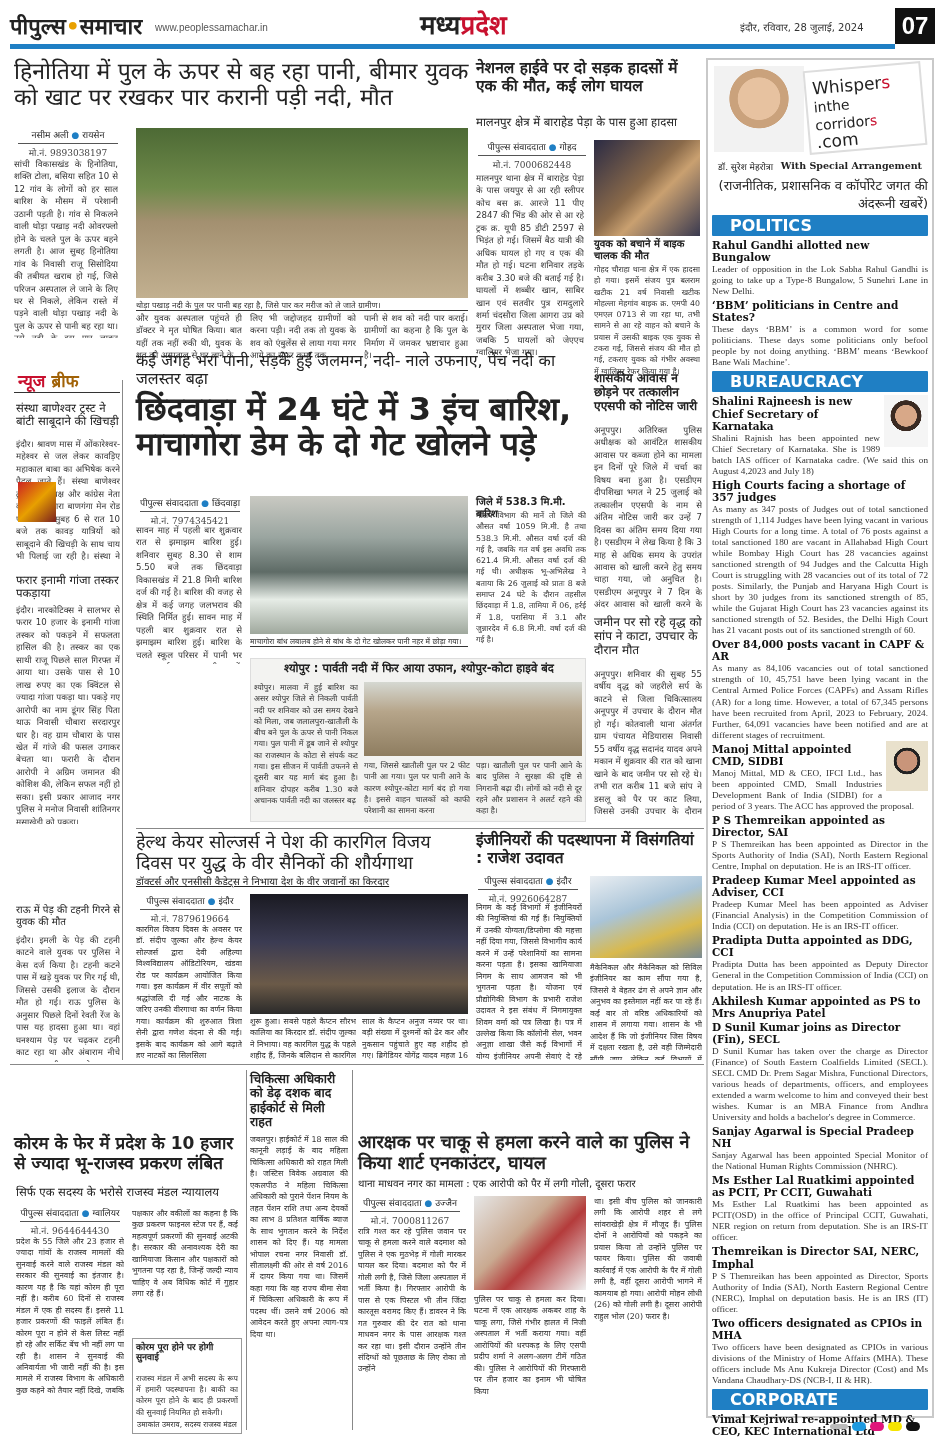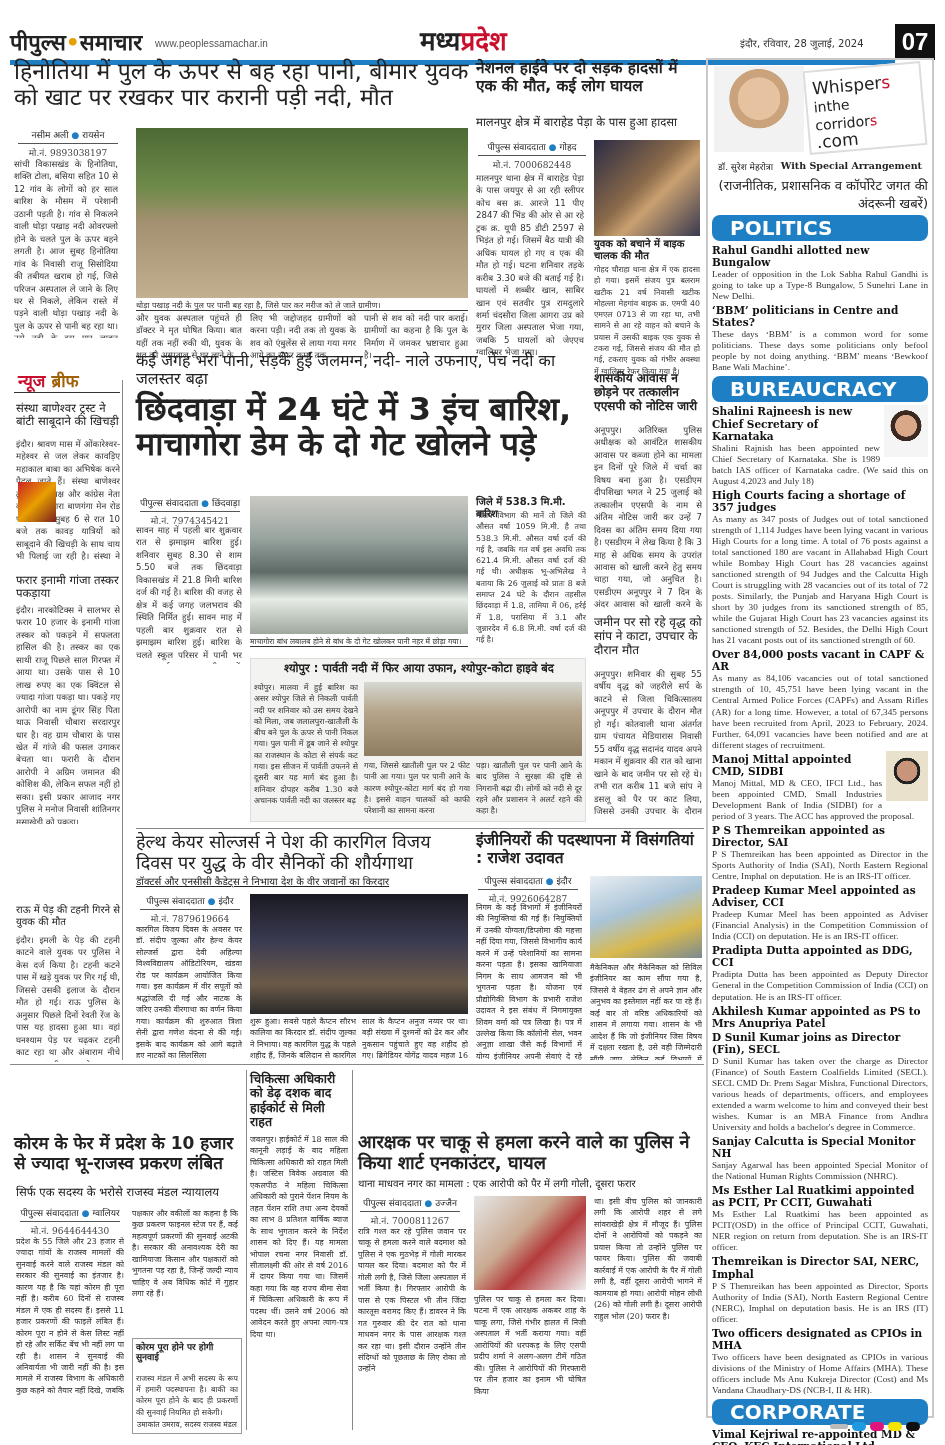--- a/index.html
+++ b/index.html
@@ -1,38 +1,38 @@
 <!DOCTYPE html>
 <html><head>
 <meta charset="utf-8">
 <style>
 *{box-sizing:border-box;margin:0;padding:0}
 body{width:945px;height:1445px;background:#fff;font-family:"DejaVu Serif",serif;color:#222;overflow:hidden;position:relative}
 .abs{position:absolute}
-.hdr{left:0;top:16px;width:945px;height:40px}
+.hdr{left:0;top:0;width:945px;height:40px}
 .logo{left:10px;top:10px;font-family:"DejaVu Sans",sans-serif;font-size:22px;font-weight:bold;color:#222}
 .logo .dot{color:#e8a000}
 .url{left:155px;top:22px;font-family:"Liberation Sans",sans-serif;font-size:10px;color:#555}
 .mp{left:420px;top:6px;font-family:Liberation Mono, monospace;font-size:26px;font-weight:bold;color:#222}
 .mp span{color:#c8102e}
 .dateline{left:740px;top:20px;font-family:"DejaVu Sans",sans-serif;font-size:10px;color:#333}
 .pgno{left:895px;top:8px;width:40px;height:36px;background:#111;color:#fff;font-family:"Liberation Sans",sans-serif;font-weight:bold;font-size:24px;text-align:center;line-height:36px}
 .rule{left:10px;top:44px;width:885px;height:5px;background:#1f7fc4}
 .h-big{font-family:"DejaVu Sans",sans-serif;color:#222;line-height:1.15}
 .txt{font-family:"DejaVu Sans",sans-serif;font-size:8.6px;line-height:1.45;color:#333;text-align:justify;overflow:hidden}
 .by{font-family:"DejaVu Sans",sans-serif;font-size:9px;text-align:center;border-bottom:1px solid #555;padding-bottom:2px}
 .by .b{color:#1f7fc4}
 .mob{font-family:"DejaVu Serif",serif;font-size:9px;text-align:center;color:#444;padding-top:2px}
 .photo{background:#6b7a55;overflow:hidden}
 .cap{font-family:"DejaVu Sans",sans-serif;font-size:8px;color:#333;border-bottom:1px solid #333}
 .vline{width:1px;background:#888}
 .hline{height:1px;background:#888}
 
 .rc{left:706px;top:58px;width:228px;height:1360px;border:2px solid #c9c9c9;padding:4px}
-.rc .tag{background:#1f7fc4;color:#fff;font-family:"DejaVu Sans",sans-serif;font-weight:bold;font-size:20px;padding:1px 0 1px 18px;border-radius:8px;margin:3px 0}
+.rc .tag{background:#1f7fc4;color:#fff;font-family:"DejaVu Sans",sans-serif;font-weight:bold;font-size:16px;padding:1px 0 1px 18px;border-radius:1px;margin:3px 0}
 .rc h4{font-family:"DejaVu Serif",serif;font-weight:bold;font-size:10.5px;line-height:1.15;color:#111;margin-top:2px}
 .rc p{font-family:"Liberation Serif",serif;font-size:9.2px;line-height:1.2;color:#333;text-align:justify;margin-top:1px}
 .wh{height:96px;position:relative}
 .whbox{position:absolute;right:4px;top:2px;width:118px;height:84px;border:2px solid #ddd;background:#fff;font-family:"DejaVu Sans",sans-serif;font-size:17px;line-height:1.05;padding:8px 6px;color:#222;transform:rotate(-5deg)}
 .whbox .r{color:#c8102e}
 .face{position:absolute;left:2px;top:2px;width:90px;height:86px;background:radial-gradient(circle at 50% 38%,#e7c2a0 0 30%,#caa27c 31% 42%,transparent 43%),linear-gradient(#f2f2f2,#f2f2f2)}
 .wname{font-family:"DejaVu Sans",sans-serif;font-size:9px}
 .wsa{font-family:"DejaVu Serif",serif;font-size:9.5px;font-weight:bold}
 .pic{float:right;width:44px;height:52px;margin-left:4px;background:radial-gradient(circle at 50% 40%,#d8a888 0 28%,#3a2a22 29% 40%,#f5f5f5 41%)}
 .pic2{float:right;width:42px;height:50px;margin-left:4px;background:radial-gradient(circle at 50% 40%,#c9957a 0 28%,#222 29% 36%,#e9e1cc 37%)}
@@ -196,21 +196,21 @@
   <p>Manoj Mittal, MD &amp; CEO, IFCI Ltd., has been appointed CMD, Small Industries Development Bank of India (SIDBI) for a period of 3 years. The ACC has approved the proposal.</p>
   <h4>P S Themreikan appointed as Director, SAI</h4>
   <p>P S Themreikan has been appointed as Director in the Sports Authority of India (SAI), North Eastern Regional Centre, Imphal on deputation. He is an IRS-IT officer.</p>
   <h4>Pradeep Kumar Meel appointed as Adviser, CCI</h4>
   <p>Pradeep Kumar Meel has been appointed as Adviser (Financial Analysis) in the Competition Commission of India (CCI) on deputation. He is an IRS-IT officer.</p>
   <h4>Pradipta Dutta appointed as DDG, CCI</h4>
   <p>Pradipta Dutta has been appointed as Deputy Director General in the Competition Commission of India (CCI) on deputation. He is an IRS-IT officer.</p>
   <h4>Akhilesh Kumar appointed as PS to Mrs Anupriya Patel</h4>
   <h4>D Sunil Kumar joins as Director (Fin), SECL</h4>
   <p>D Sunil Kumar has taken over the charge as Director (Finance) of South Eastern Coalfields Limited (SECL). SECL CMD Dr. Prem Sagar Mishra, Functional Directors, various heads of departments, officers, and employees extended a warm welcome to him and conveyed their best wishes. Kumar is an MBA Finance from Andhra University and holds a bachelor's degree in Commerce.</p>
-  <h4>Sanjay Calcutta is Special Monitor NH</h4>
+  <h4>Sanjay Agarwal is Special Pradeep NH</h4>
   <p>Sanjay Agarwal has been appointed Special Monitor of the National Human Rights Commission (NHRC).</p>
   <h4>Ms Esther Lal Ruatkimi appointed as PCIT, Pr CCIT, Guwahati</h4>
   <p>Ms Esther Lal Ruatkimi has been appointed as PCIT(OSD) in the office of Principal CCIT, Guwahati, NER region on return from deputation. She is an IRS-IT officer.</p>
   <h4>Themreikan is Director SAI, NERC, Imphal</h4>
   <p>P S Themreikan has been appointed as Director, Sports Authority of India (SAI), North Eastern Regional Centre (NERC), Imphal on deputation basis. He is an IRS (IT) officer.</p>
   <h4>Two officers designated as CPIOs in MHA</h4>
   <p>Two officers have been designated as CPIOs in various divisions of the Ministry of Home Affairs (MHA). These officers include Ms Anu Kukreja Director (Cost) and Ms Vandana Chaudhary-DS (NCB-I, II &amp; HR).</p>
 
   <div class="tag">CORPORATE</div>
   <h4>Vimal Kejriwal re-appointed MD &amp; CEO, KEC International Ltd</h4>

